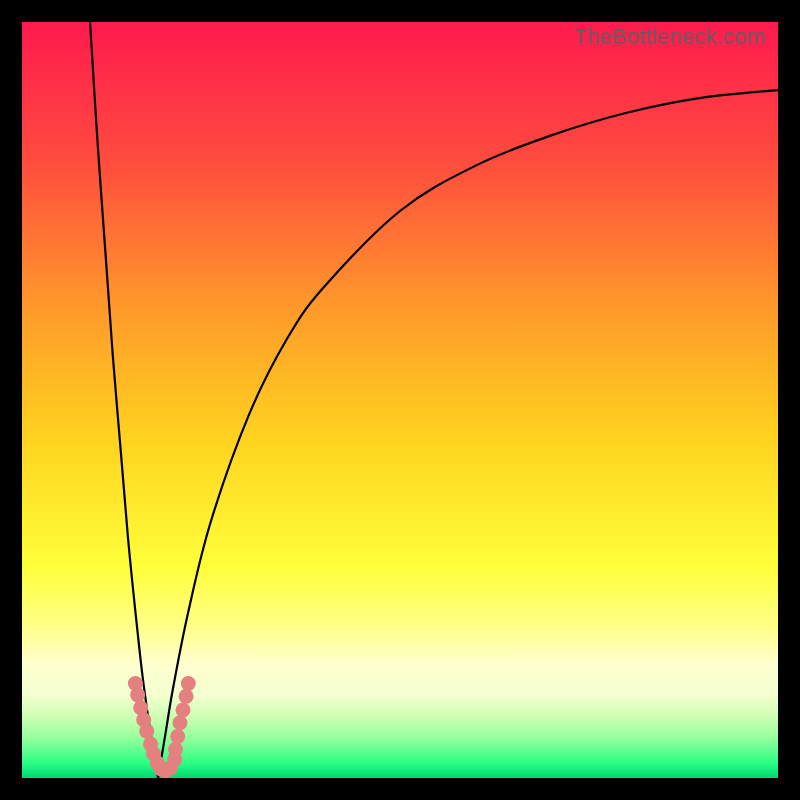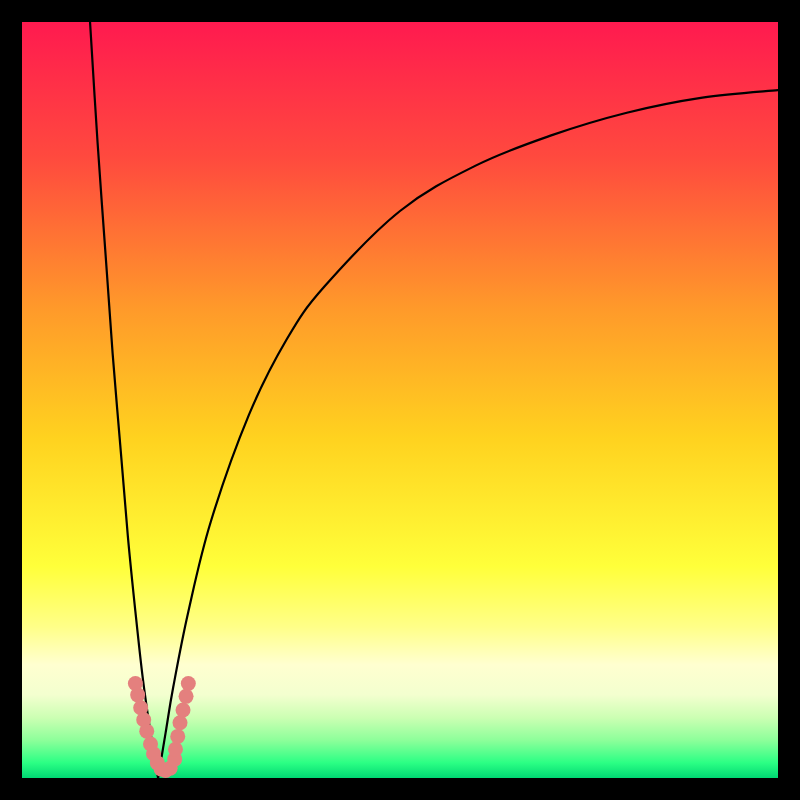--- a/index.html
+++ b/index.html
@@ -63,20 +63,21 @@
           <stop offset="89%" stop-color="#f3ffcf"></stop>
           <stop offset="92%" stop-color="#ccffb3"></stop>
           <stop offset="95%" stop-color="#8dff9a"></stop>
           <stop offset="98%" stop-color="#2bff84"></stop>
           <stop offset="100%" stop-color="#00d873"></stop>
         </linearGradient>
       </defs>
       <rect x="0" y="0" width="756" height="756" fill="url(#bg)"></rect>
     </svg>
 
+    <div class="watermark">TheBottleneck.com</div>
 
     <svg class="curves" viewBox="0 0 756 756" preserveAspectRatio="none">
       <g id="curve-left">
           <path d="M68.03999999999999 0 C 69.36 21.17, 72.95 81.27, 75.60 120.96 C 78.25 160.65, 80.51 189.76, 83.16 226.80 C 85.81 263.84, 88.07 298.24, 90.72 332.64 C 93.37 367.04, 95.63 391.61, 98.28 423.36 C 100.93 455.11, 103.19 484.97, 105.84 514.08 C 108.49 543.19, 110.75 564.54, 113.40 589.68 C 116.05 614.82, 118.31 636.55, 120.96 657.72 C 123.61 678.89, 125.87 693.44, 128.52 710.64 C 131.17 727.84, 134.76 748.06, 136.08 756.00" fill="none" stroke="#000000" stroke-width="2.2" stroke-linecap="round"></path>
         </g>
       <g id="curve-right">
           <path d="M136.07999999999998 756 C 137.40 748.06, 140.99 726.52, 143.64 710.64 C 146.29 694.76, 147.23 686.45, 151.20 665.28 C 155.17 644.11, 159.70 618.79, 166.32 589.68 C 172.94 560.57, 178.42 533.36, 189.00 498.96 C 199.58 464.56, 213.57 424.87, 226.80 393.12 C 240.03 361.37, 251.37 340.01, 264.60 317.52 C 277.83 295.03, 282.56 287.09, 302.40 264.60 C 322.25 242.11, 351.54 210.17, 378.00 189.00 C 404.46 167.83, 427.14 156.87, 453.60 143.64 C 480.06 130.41, 502.74 122.66, 529.20 113.40 C 555.66 104.14, 578.34 97.34, 604.80 90.72 C 631.26 84.11, 653.94 79.57, 680.40 75.60 C 706.86 71.63, 742.77 69.36, 756.00 68.04" fill="none" stroke="#000000" stroke-width="2.2" stroke-linecap="round"></path>
         </g>
       <g id="markers">
           <circle cx="113.40" cy="661.50" r="7.5" fill="#e4807e"></circle>

